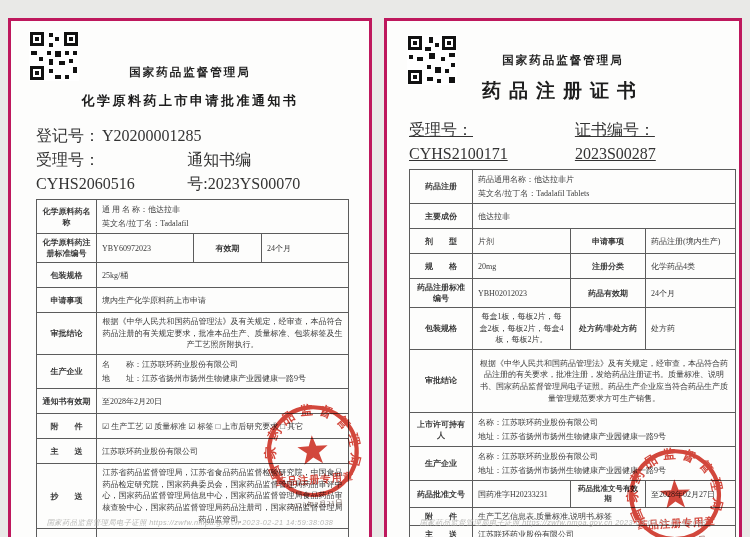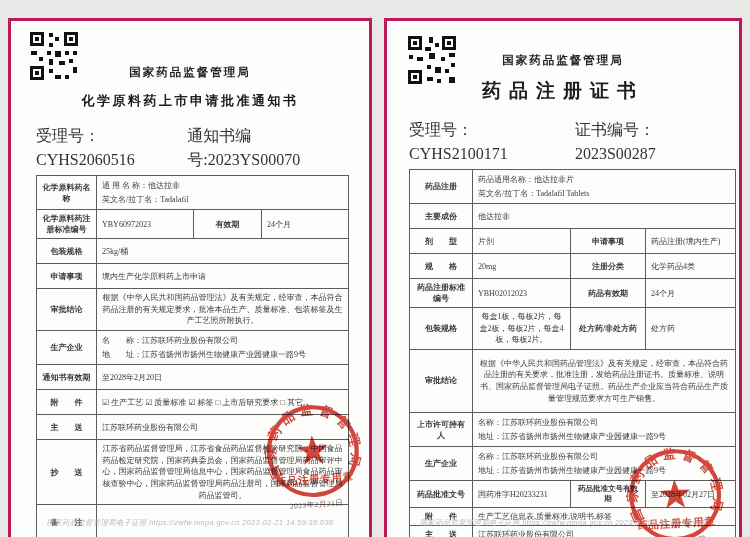--- a/index.html
+++ b/index.html
@@ -14,21 +14,21 @@
   .page-right .qr{left:20px;top:14px;}
 
   .agency{ text-align:center;font-family:"Liberation Sans", sans-serif;font-weight:bold;
            font-size:11.5px;letter-spacing:2px;color:#222;}
   .page-left .agency{margin-top:44px;}
   .page-right .agency{margin-top:32px;}
   .doc-title{text-align:center;font-weight:600;color:#1d1d1d;}
   .page-left .doc-title{margin-top:12px;font-size:13px;letter-spacing:2.5px;}
   .page-right .doc-title{margin-top:10px;font-size:19px;letter-spacing:8px;}
   .page-left .meta-block{margin:14px auto 0 25px;width:312px;}
-  .page-right .meta-block{margin:14px auto 0 22px;width:326px;}
+  .page-right .meta-block{margin:14px auto 0 22px;width:326px;text-decoration:underline;}
   .meta-line{display:flex;justify-content:space-between;line-height:1.5;}
   .meta-left span{margin-right:2px;}
 
   table.doc{border-collapse:collapse;table-layout:fixed;}
   .page-left table.doc{margin:3px 0 0 25px;width:312px;}
   .page-right table.doc{margin:3px 0 0 22px;width:326px;}
   table.doc td{border:1px solid #5c5c5c;padding:3px 5px;font-size:8px;color:#3a3a3a;
                vertical-align:middle;word-break:break-all;}
   td.lbl{font-weight:bold;text-align:center;color:#222;font-size:8.5px;padding:3px 2px;word-break:keep-all;}
   .small{font-size:6.8px;line-height:1.45;text-align:center;}
@@ -86,20 +86,25 @@
         <rect x="26" y="44" width="6" height="4" fill="#111"></rect>
         <rect x="36" y="44" width="4" height="4" fill="#111"></rect>
     </svg>
 
     <div class="agency">国家药品监督管理局</div>
     <div class="doc-title">化学原料药上市申请批准通知书</div>
 
     <div class="meta-block">
       <div class="meta-line">
         <div class="meta-left">
+          <span>登记号：</span><span>Y20200001285</span>
+        </div>
+      </div>
+      <div class="meta-line">
+        <div class="meta-left">
           <span>受理号：</span><span>CYHS2060516</span>
         </div>
         <div class="meta-right">
           <span>通知书编号:</span><span>2023YS00070</span>
         </div>
       </div>
     </div>
 
     <table class="doc">
       <colgroup>

